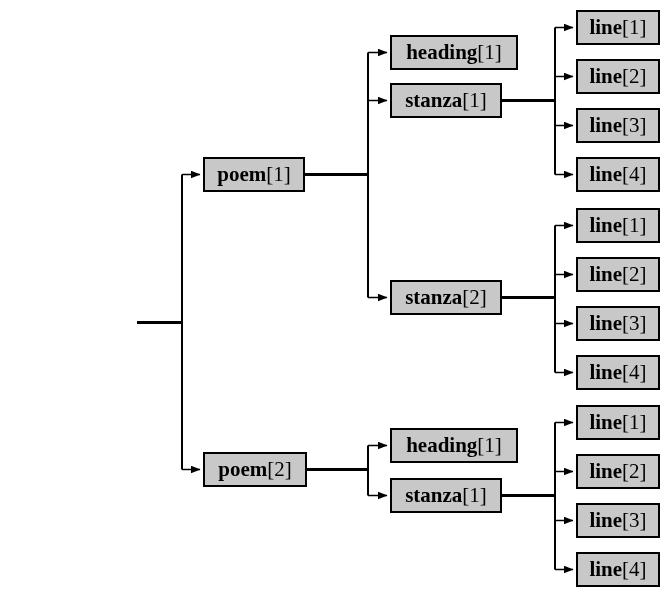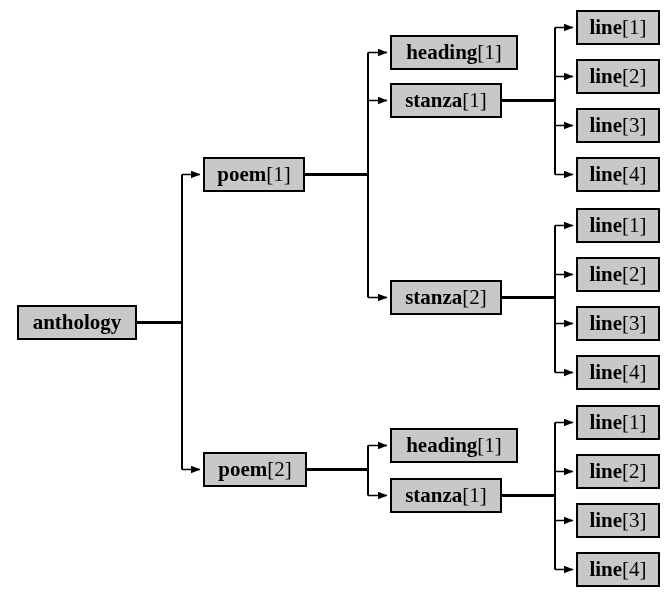--- a/index.html
+++ b/index.html
@@ -106,24 +106,20 @@
     <g>
       <path class="trunk-h" d="M502,495.5 L555,495.5"></path>
       <path class="trunk-v" d="M555,422.5 L555,569.5"></path>
       <path class="arrow" d="M555,422.5 L573,422.5" marker-end="url(#arw)"></path>
       <path class="arrow" d="M555,471.5 L573,471.5" marker-end="url(#arw)"></path>
       <path class="arrow" d="M555,520.5 L573,520.5" marker-end="url(#arw)"></path>
       <path class="arrow" d="M555,569.5 L573,569.5" marker-end="url(#arw)"></path>
     </g>
   </svg>
 
-  <div class="node n-anthology">
-    <span class="nm">anthology</span>
-      <span class="ix"></span>
-  </div>
 
   <div class="node n-poem1">
     <span class="nm">poem</span>
       <span class="ix">[1]</span>
   </div>
   <div class="node n-poem2">
     <span class="nm">poem</span>
       <span class="ix">[2]</span>
   </div>
 

